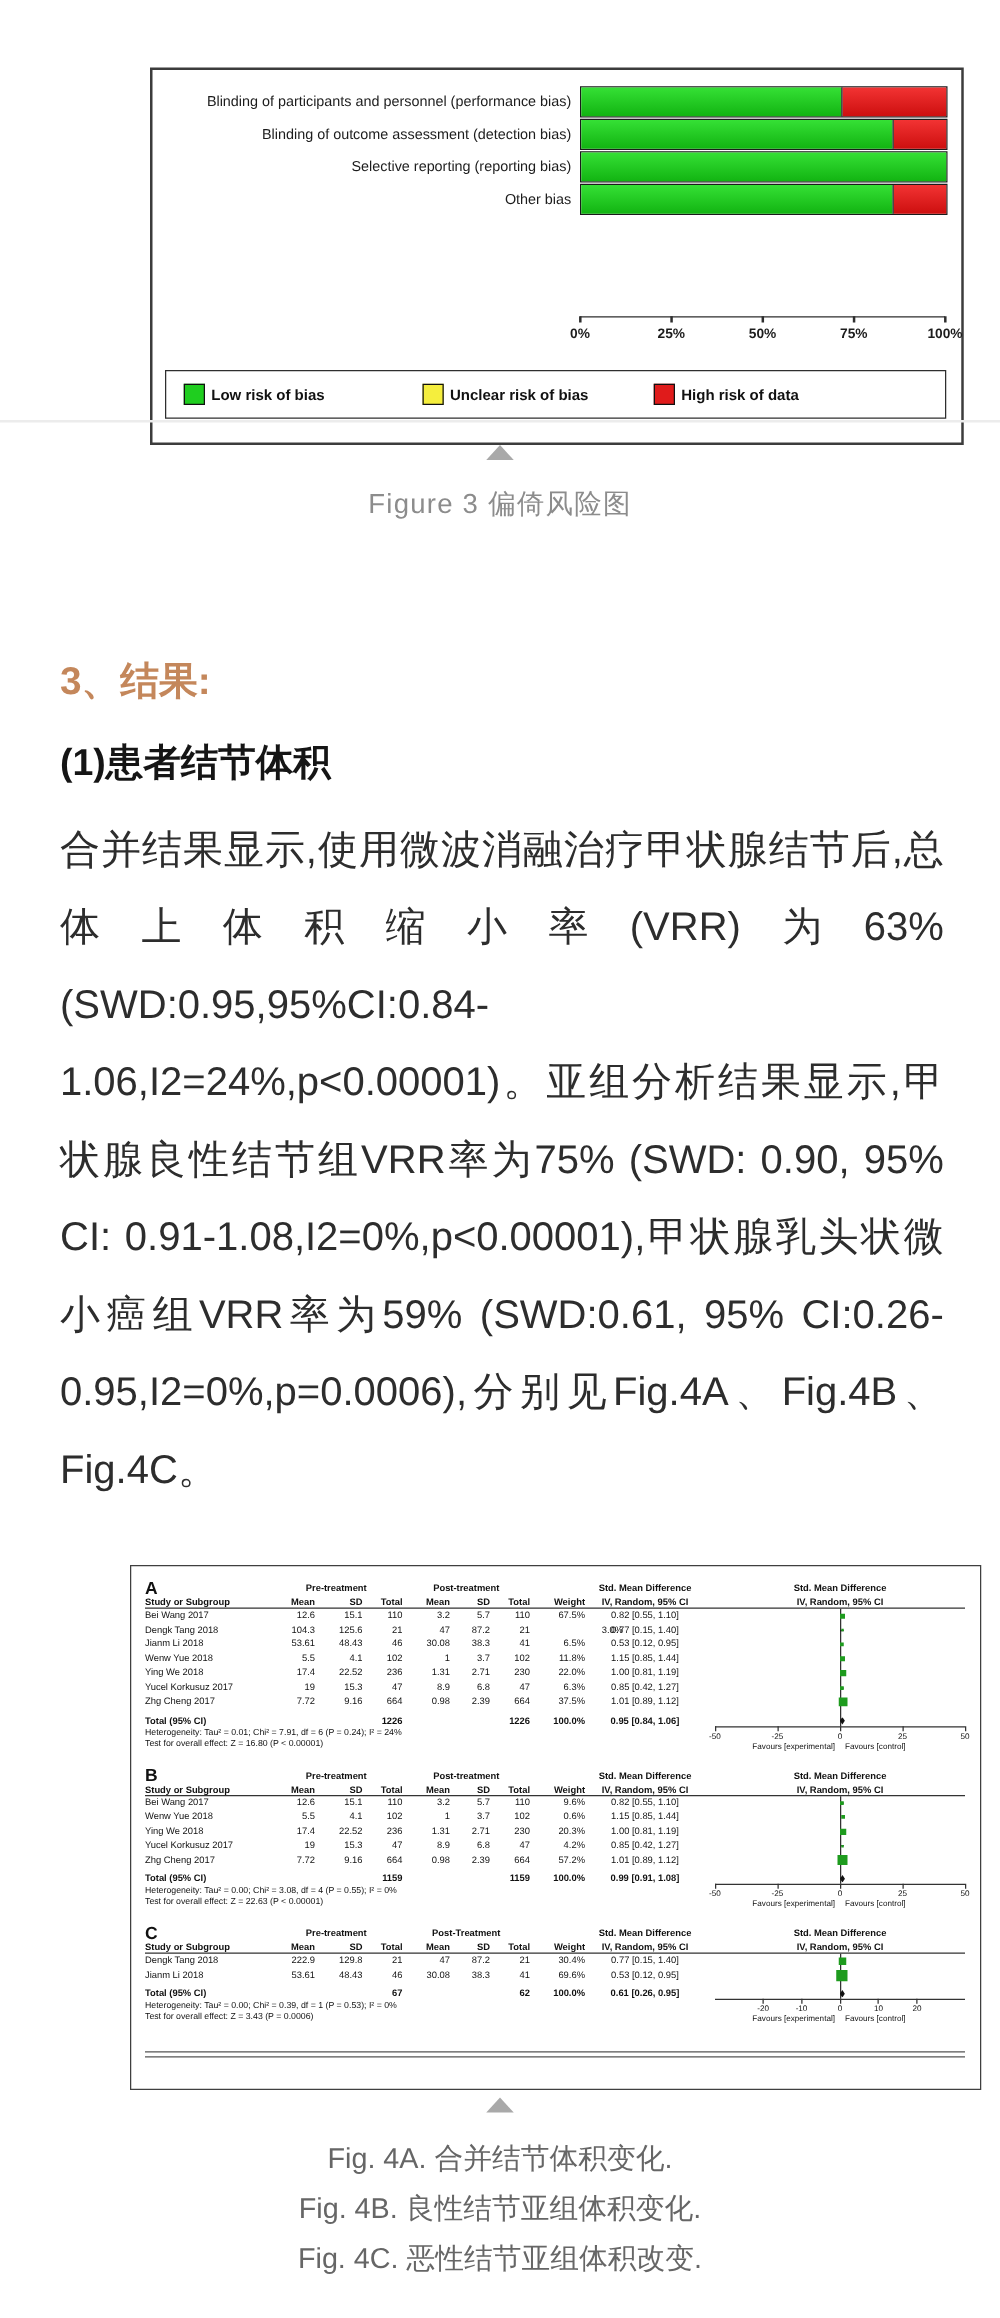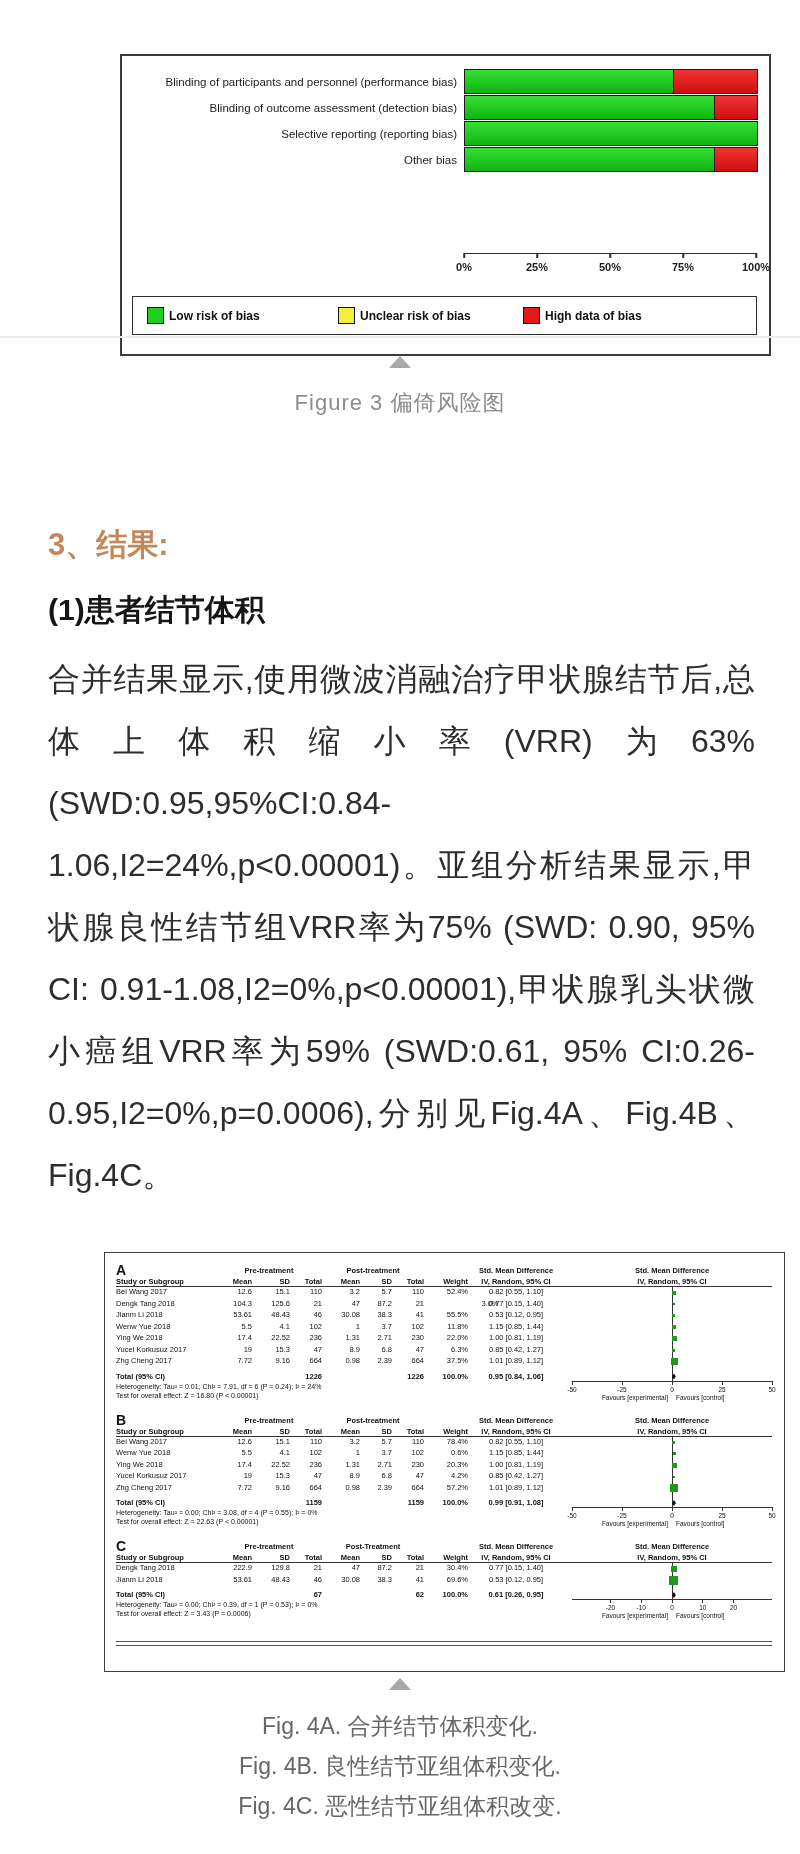--- a/index.html
+++ b/index.html
@@ -124,21 +124,21 @@
       <div class="legend-item" style="left: 14px;">
         <div class="legend-swatch" style="background: rgb(31, 206, 31);"></div>
         <div class="legend-text">Low risk of bias</div>
       </div>
       <div class="legend-item" style="left: 205px;">
         <div class="legend-swatch" style="background: rgb(245, 238, 61);"></div>
         <div class="legend-text">Unclear risk of bias</div>
       </div>
       <div class="legend-item" style="left: 390px;">
         <div class="legend-swatch" style="background: rgb(224, 27, 27);"></div>
-        <div class="legend-text">High data of bias</div>
+        <div class="legend-text">High risk of data</div>
       </div>
     </div>
 </figure>
 
 <div class="divider"></div>
 
 <div class="collapse-triangle" style="top:356px;"></div>
 <div class="fig3-caption">Figure 3 偏倚风险图</div>
 
 <h2 class="results-heading">3、结果:</h2>
@@ -161,39 +161,39 @@
       <div class="fp-cell fp-bold" style="left: 308px; top: 12px; width: 44px; text-align: right; padding-right: 2px;">Weight</div>
       <div class="fp-cell fp-bold" style="left: 352px; top: 12px; width: 96px; text-align: center;">IV, Random, 95% CI</div>
       <div class="fp-rule" style="top: 21px;"></div>
       <div class="fp-cell" style="left: 0px; top: 22px; width: 104px; text-align: left;">Bei Wang 2017</div>
       <div class="fp-cell" style="left: 100px; top: 22px; width: 36px; text-align: right; padding-right: 2px;">12.6</div>
       <div class="fp-cell" style="left: 136px; top: 22px; width: 38px; text-align: right; padding-right: 2px;">15.1</div>
       <div class="fp-cell" style="left: 174px; top: 22px; width: 32px; text-align: right; padding-right: 2px;">110</div>
       <div class="fp-cell" style="left: 206px; top: 22px; width: 38px; text-align: right; padding-right: 2px;">3.2</div>
       <div class="fp-cell" style="left: 244px; top: 22px; width: 32px; text-align: right; padding-right: 2px;">5.7</div>
       <div class="fp-cell" style="left: 276px; top: 22px; width: 32px; text-align: right; padding-right: 2px;">110</div>
-      <div class="fp-cell" style="left: 308px; top: 22px; width: 44px; text-align: right; padding-right: 2px;">52.4%</div>
+      <div class="fp-cell" style="left: 308px; top: 22px; width: 44px; text-align: right; padding-right: 2px;">67.5%</div>
       <div class="fp-cell" style="left: 352px; top: 22px; width: 96px; text-align: center;">0.82 [0.55, 1.10]</div>
       <div class="fp-cell" style="left: 0px; top: 33.5px; width: 104px; text-align: left;">Dengk Tang 2018</div>
       <div class="fp-cell" style="left: 100px; top: 33.5px; width: 36px; text-align: right; padding-right: 2px;">104.3</div>
       <div class="fp-cell" style="left: 136px; top: 33.5px; width: 38px; text-align: right; padding-right: 2px;">125.6</div>
       <div class="fp-cell" style="left: 174px; top: 33.5px; width: 32px; text-align: right; padding-right: 2px;">21</div>
       <div class="fp-cell" style="left: 206px; top: 33.5px; width: 38px; text-align: right; padding-right: 2px;">47</div>
       <div class="fp-cell" style="left: 244px; top: 33.5px; width: 32px; text-align: right; padding-right: 2px;">87.2</div>
       <div class="fp-cell" style="left: 276px; top: 33.5px; width: 32px; text-align: right; padding-right: 2px;">21</div>
       <div class="fp-cell" style="left: 308px; top: 33.5px; width: 44px; text-align: center; padding-right: 2px; padding-left: 44px;">3.0%</div>
       <div class="fp-cell" style="left: 352px; top: 33.5px; width: 96px; text-align: center;">0.77 [0.15, 1.40]</div>
       <div class="fp-cell" style="left: 0px; top: 45px; width: 104px; text-align: left;">Jianm Li 2018</div>
       <div class="fp-cell" style="left: 100px; top: 45px; width: 36px; text-align: right; padding-right: 2px;">53.61</div>
       <div class="fp-cell" style="left: 136px; top: 45px; width: 38px; text-align: right; padding-right: 2px;">48.43</div>
       <div class="fp-cell" style="left: 174px; top: 45px; width: 32px; text-align: right; padding-right: 2px;">46</div>
       <div class="fp-cell" style="left: 206px; top: 45px; width: 38px; text-align: right; padding-right: 2px;">30.08</div>
       <div class="fp-cell" style="left: 244px; top: 45px; width: 32px; text-align: right; padding-right: 2px;">38.3</div>
       <div class="fp-cell" style="left: 276px; top: 45px; width: 32px; text-align: right; padding-right: 2px;">41</div>
-      <div class="fp-cell" style="left: 308px; top: 45px; width: 44px; text-align: right; padding-right: 2px;">55.5%</div>
+      <div class="fp-cell" style="left: 308px; top: 45px; width: 44px; text-align: right; padding-right: 2px;">6.5%</div>
       <div class="fp-cell" style="left: 352px; top: 45px; width: 96px; text-align: center;">0.53 [0.12, 0.95]</div>
       <div class="fp-cell" style="left: 0px; top: 56.5px; width: 104px; text-align: left;">Wenw Yue 2018</div>
       <div class="fp-cell" style="left: 100px; top: 56.5px; width: 36px; text-align: right; padding-right: 2px;">5.5</div>
       <div class="fp-cell" style="left: 136px; top: 56.5px; width: 38px; text-align: right; padding-right: 2px;">4.1</div>
       <div class="fp-cell" style="left: 174px; top: 56.5px; width: 32px; text-align: right; padding-right: 2px;">102</div>
       <div class="fp-cell" style="left: 206px; top: 56.5px; width: 38px; text-align: right; padding-right: 2px;">1</div>
       <div class="fp-cell" style="left: 244px; top: 56.5px; width: 32px; text-align: right; padding-right: 2px;">3.7</div>
       <div class="fp-cell" style="left: 276px; top: 56.5px; width: 32px; text-align: right; padding-right: 2px;">102</div>
       <div class="fp-cell" style="left: 308px; top: 56.5px; width: 44px; text-align: right; padding-right: 2px;">11.8%</div>
       <div class="fp-cell" style="left: 352px; top: 56.5px; width: 96px; text-align: center;">1.15 [0.85, 1.44]</div>
@@ -280,21 +280,21 @@
       <div class="fp-cell fp-bold" style="left: 308px; top: 12px; width: 44px; text-align: right; padding-right: 2px;">Weight</div>
       <div class="fp-cell fp-bold" style="left: 352px; top: 12px; width: 96px; text-align: center;">IV, Random, 95% CI</div>
       <div class="fp-rule" style="top: 21px;"></div>
       <div class="fp-cell" style="left: 0px; top: 22px; width: 104px; text-align: left;">Bei Wang 2017</div>
       <div class="fp-cell" style="left: 100px; top: 22px; width: 36px; text-align: right; padding-right: 2px;">12.6</div>
       <div class="fp-cell" style="left: 136px; top: 22px; width: 38px; text-align: right; padding-right: 2px;">15.1</div>
       <div class="fp-cell" style="left: 174px; top: 22px; width: 32px; text-align: right; padding-right: 2px;">110</div>
       <div class="fp-cell" style="left: 206px; top: 22px; width: 38px; text-align: right; padding-right: 2px;">3.2</div>
       <div class="fp-cell" style="left: 244px; top: 22px; width: 32px; text-align: right; padding-right: 2px;">5.7</div>
       <div class="fp-cell" style="left: 276px; top: 22px; width: 32px; text-align: right; padding-right: 2px;">110</div>
-      <div class="fp-cell" style="left: 308px; top: 22px; width: 44px; text-align: right; padding-right: 2px;">78.4%</div>
+      <div class="fp-cell" style="left: 308px; top: 22px; width: 44px; text-align: right; padding-right: 2px;">9.6%</div>
       <div class="fp-cell" style="left: 352px; top: 22px; width: 96px; text-align: center;">0.82 [0.55, 1.10]</div>
       <div class="fp-cell" style="left: 0px; top: 33.5px; width: 104px; text-align: left;">Wenw Yue 2018</div>
       <div class="fp-cell" style="left: 100px; top: 33.5px; width: 36px; text-align: right; padding-right: 2px;">5.5</div>
       <div class="fp-cell" style="left: 136px; top: 33.5px; width: 38px; text-align: right; padding-right: 2px;">4.1</div>
       <div class="fp-cell" style="left: 174px; top: 33.5px; width: 32px; text-align: right; padding-right: 2px;">102</div>
       <div class="fp-cell" style="left: 206px; top: 33.5px; width: 38px; text-align: right; padding-right: 2px;">1</div>
       <div class="fp-cell" style="left: 244px; top: 33.5px; width: 32px; text-align: right; padding-right: 2px;">3.7</div>
       <div class="fp-cell" style="left: 276px; top: 33.5px; width: 32px; text-align: right; padding-right: 2px;">102</div>
       <div class="fp-cell" style="left: 308px; top: 33.5px; width: 44px; text-align: right; padding-right: 2px;">0.6%</div>
       <div class="fp-cell" style="left: 352px; top: 33.5px; width: 96px; text-align: center;">1.15 [0.85, 1.44]</div>

